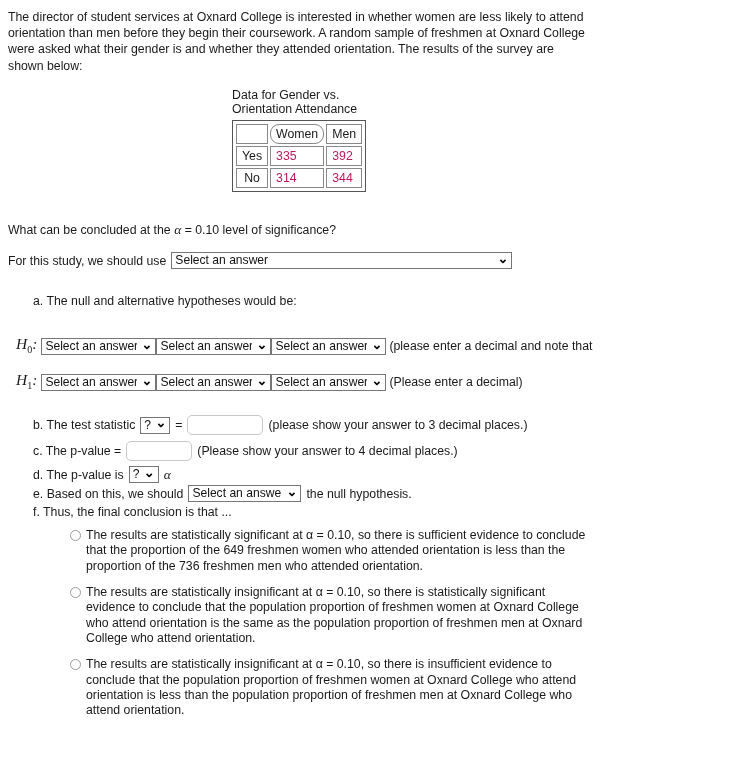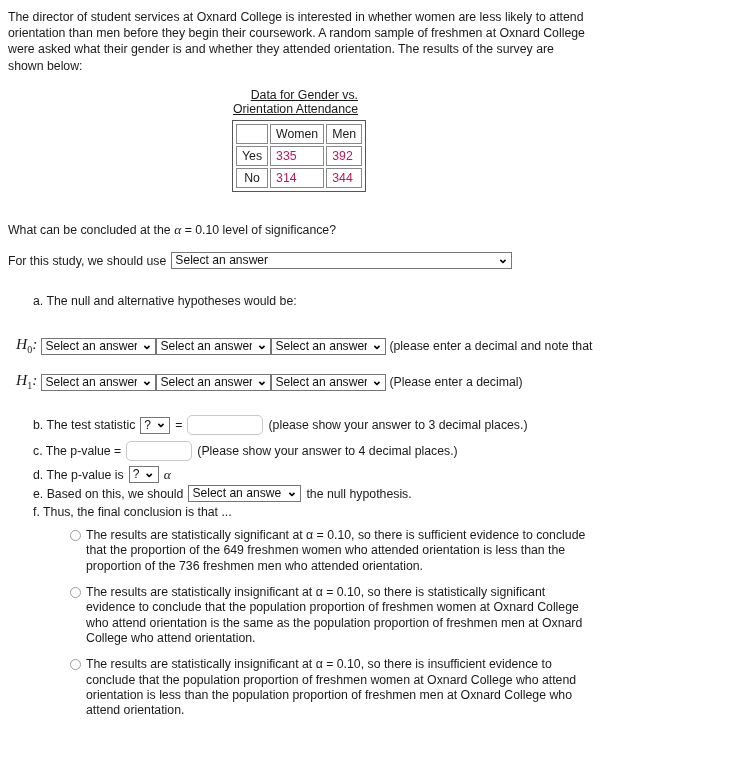--- a/index.html
+++ b/index.html
@@ -31,45 +31,44 @@
 
   
   .table-block {
     margin: 14px 0 0 0;
     display: flex;
     justify-content: flex-start;
     padding-left: 226px;
   }
   .table-wrap { width: 126px; }
   .table-caption {
-    text-align: right;
+    text-align: left;
     line-height: 14.6px;
     margin-bottom: 3px;
-    text-decoration: underline;
   }
   table.data {
     border-collapse: separate;
     border-spacing: 2px;
     margin: 0;
     background: #ffffff;
     border: 1px solid #555;
     padding: 1px;
   }
   table.data td, table.data th {
     border: 1px solid #888;
     padding: 1px 5px;
     font-weight: normal;
     font-size: 12.3px;
     line-height: 16px;
     text-align: left;
     color: #1a1a1a;
     background: #fff;
   }
   table.data td.corner { width: 26px; }
-  table.data th.col-women { width: 53px; }
+  table.data th.col-women { width: 53px; border-radius: 9px; }
   table.data th.col-men   { width: 32px; }
   table.data td.rowlab { text-align: center; }
   table.data td.val { color: #be185d; }
 
   
   .q-alpha {
     margin: 30px 0 0 2px;
     line-height: 16px;
   }
   .line-use {

